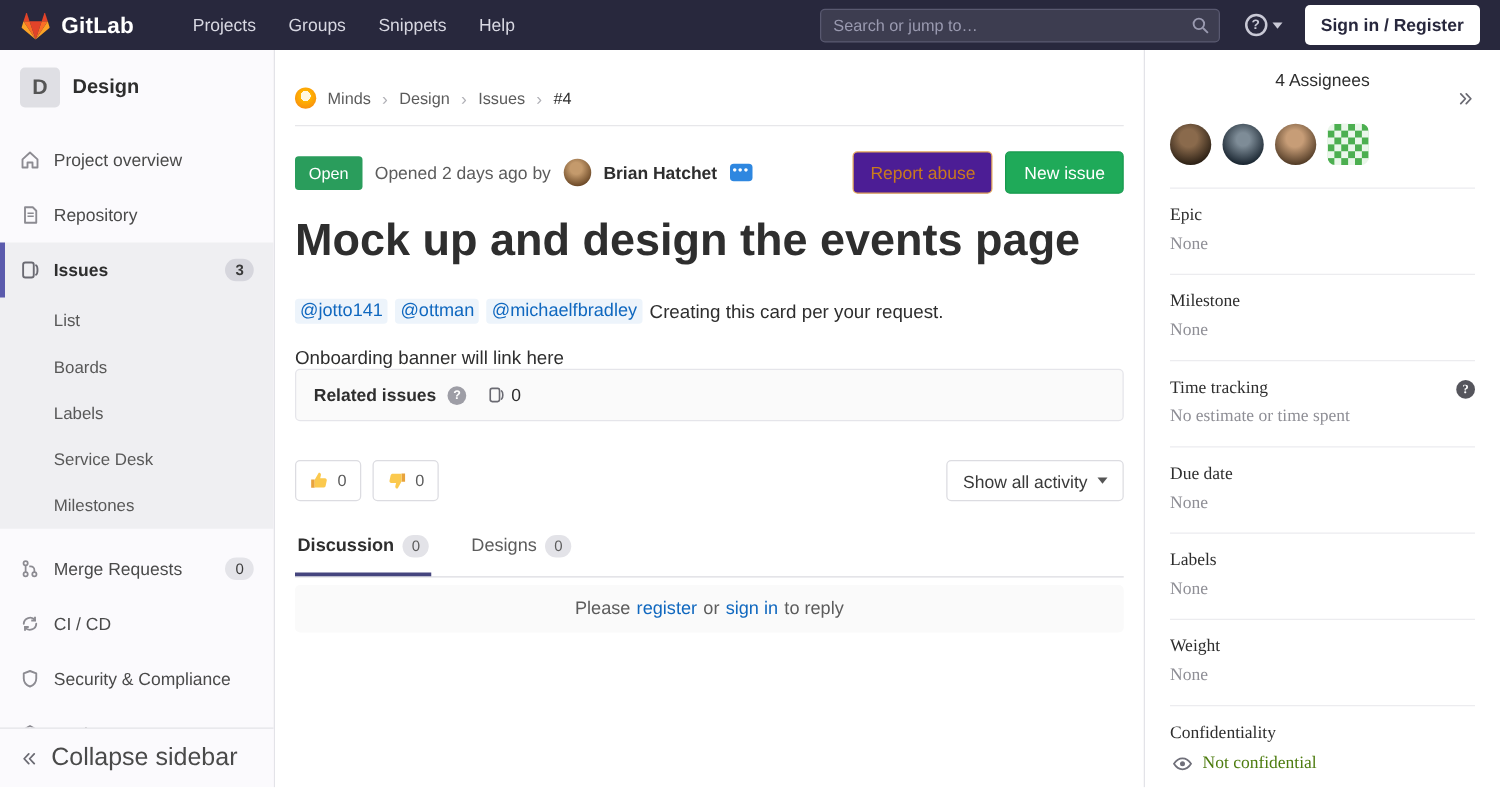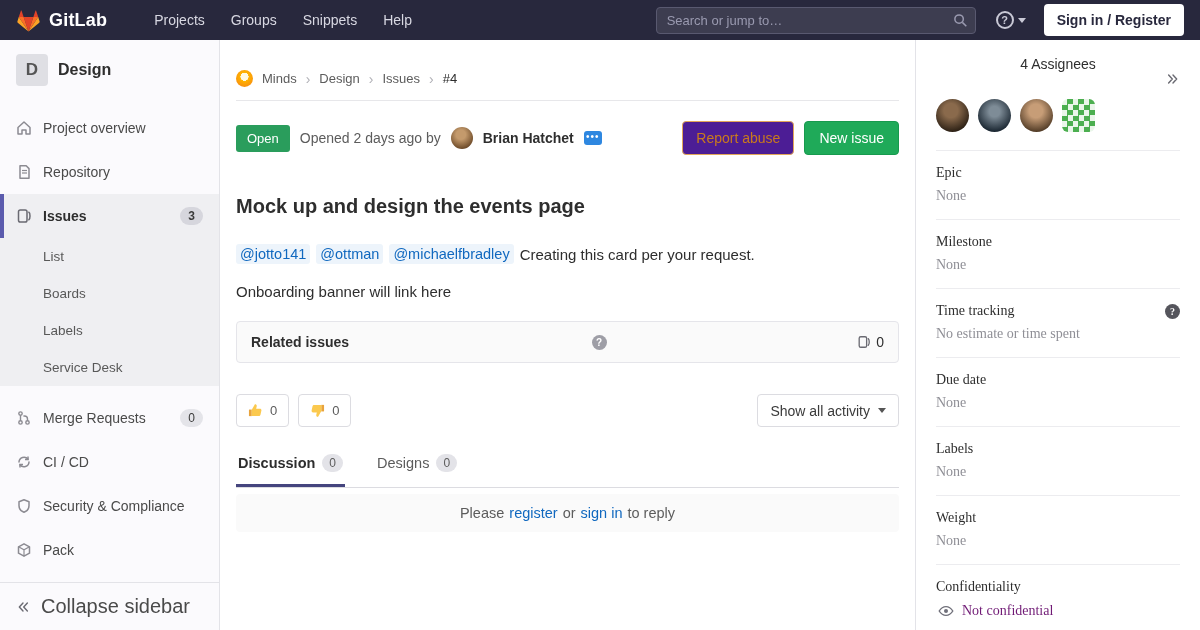--- a/index.html
+++ b/index.html
@@ -68,27 +68,27 @@
     background: radial-gradient(circle at 45% 35%, #c49a6c 25%, #6d4a28 75%); }
   .author-name { font-weight: bold; color: #2e2e2e; font-size: 14px; cursor: pointer; }
   .chat-badge { width: 18px; height: 14px; background: #2e87e0; border-radius: 3px; color: #fff;
     font-size: 10px; line-height: 11px; text-align: center; letter-spacing: 1px; cursor: pointer; }
   .status-actions { margin-left: auto; display: flex; gap: 10px; }
   .btn-report { background: #4c1d95; border: 1px solid #e2a659; color: #c97a1d; font-size: 14px;
     padding: 8px 13px; border-radius: 4px; cursor: pointer; font-family: inherit; }
   .btn-new-issue { background: #1faa59; border: 1px solid #179a4e; color: #fff; font-size: 14px;
     padding: 8px 14px; border-radius: 4px; cursor: pointer; font-family: inherit; }
 
-  .issue-title { margin-top: 40px; font-size: 20px; font-weight: bold; color: #2e2e2e; }
+  .issue-title { margin-top: 16px; font-size: 36px; font-weight: bold; color: #2e2e2e; }
   .issue-desc { margin-top: 26px; font-size: 15px; color: #2e2e2e; display: flex; align-items: center; gap: 6px; flex-wrap: wrap; }
   .mention { color: #1068bf; background: #edf4fb; padding: 2px 4px; border-radius: 3px; cursor: pointer; font-size: 14.5px; }
   .issue-desc2 { margin-top: 19px; font-size: 15px; color: #2e2e2e; }
 
-  .related-card { margin-top: 21px; height: 42px; border: 1px solid #e5e5ea; border-radius: 4px;
-    background: #fafafa; display: flex; align-items: center; gap: 9px; padding: 0 14px; justify-content: space-between; }
+  .related-card { height: 42px; border: 1px solid #e5e5ea; border-radius: 4px;
+    background: #fafafa; display: flex; align-items: center; gap: 9px; padding: 0 14px; }
   .related-title { font-size: 14px; font-weight: bold; color: #2e2e2e; }
   .help-dot { width: 15px; height: 15px; border-radius: 50%; background: #9e9ea6; color: #fff;
     font-size: 10px; font-weight: bold; display: inline-flex; align-items: center; justify-content: center; cursor: pointer; }
   .related-count { display: flex; align-items: center; gap: 5px; margin-left: 8px; color: #2e2e2e; font-size: 14px; }
 
   .awards-row { margin-top: 31px; display: flex; align-items: center; gap: 9px; }
   .award-btn { display: flex; align-items: center; gap: 7px; border: 1px solid #dcdce1; background: #fff;
     border-radius: 4px; height: 33px; padding: 0 11px; font-size: 13px; color: #5c5c5c; cursor: pointer; font-family: inherit; }
   .thumb-down svg { transform: scale(-1,-1); }
   .activity-filter { margin-left: auto; display: flex; align-items: center; gap: 8px;
@@ -120,21 +120,21 @@
   .assignee.a3 { background: radial-gradient(circle at 48% 36%, #c79d77 25%, #4a3521 80%); }
   .assignee.a4 { border-radius: 6px;
     background: conic-gradient(#4caf50 0 25%, #eaf6ea 0 50%, #4caf50 0 75%, #eaf6ea 0);
     background-size: 11px 11px; }
   .rs-section { border-top: 1px solid #ececef; padding: 14px 0 15px; font-family: Liberation Serif, serif; }
   .rs-label-row { display: flex; align-items: center; font-size: 14px; color: #2e2e2e; }
   .rs-value { margin-top: 7px; font-size: 14px; color: #8f8f96; }
   .rs-help { margin-left: auto; width: 15px; height: 15px; border-radius: 50%; background: #55555c;
     color: #fff; font-size: 10px; font-weight: bold; display: flex; align-items: center; justify-content: center; cursor: pointer; }
   .rs-value-icon { display: flex; align-items: center; gap: 8px; margin-top: 8px;
-    font-size: 14px; color: #701a75; padding-left: 2px; }
+    font-size: 14px; color: #4d7c0f; padding-left: 2px; }
 
   svg.icn { display: block; }
 </style>
 </head>
 <body>
 
 <div class="page">
 
   <div class="navbar">
     <div class="logo">
@@ -198,20 +198,21 @@
             <rect x="2.5" y="2" width="8.5" height="12" rx="1.8" fill="none" stroke="#6a6a72" stroke-width="1.5"></rect>
             <path d="M12.8 4.2c1.6 1 1.6 6.6 0 7.6" fill="none" stroke="#6a6a72" stroke-width="1.5" stroke-linecap="round"></path>
           </svg>
           <span class="mi-label">Issues</span>
           <span class="count-badge">3</span>
         </div>
         <div class="submenu-item">List</div>
         <div class="submenu-item">Boards</div>
         <div class="submenu-item">Labels</div>
         <div class="submenu-item">Service Desk</div>
+        <div class="submenu-item">Milestones</div>
       </div>
 
       <div class="menu-gap"></div>
 
       <div class="menu-item">
         <svg class="icn" width="16" height="16" viewBox="0 0 16 16">
           <circle cx="4.5" cy="3.6" r="1.7" fill="none" stroke="#8c8b92" stroke-width="1.4"></circle>
           <circle cx="4.5" cy="12.4" r="1.7" fill="none" stroke="#8c8b92" stroke-width="1.4"></circle>
           <circle cx="11.5" cy="12.4" r="1.7" fill="none" stroke="#8c8b92" stroke-width="1.4"></circle>
           <path d="M4.5 5.3v5.4M11.5 10.7V9a3 3 0 00-3-3H7.4" fill="none" stroke="#8c8b92" stroke-width="1.4"></path>

